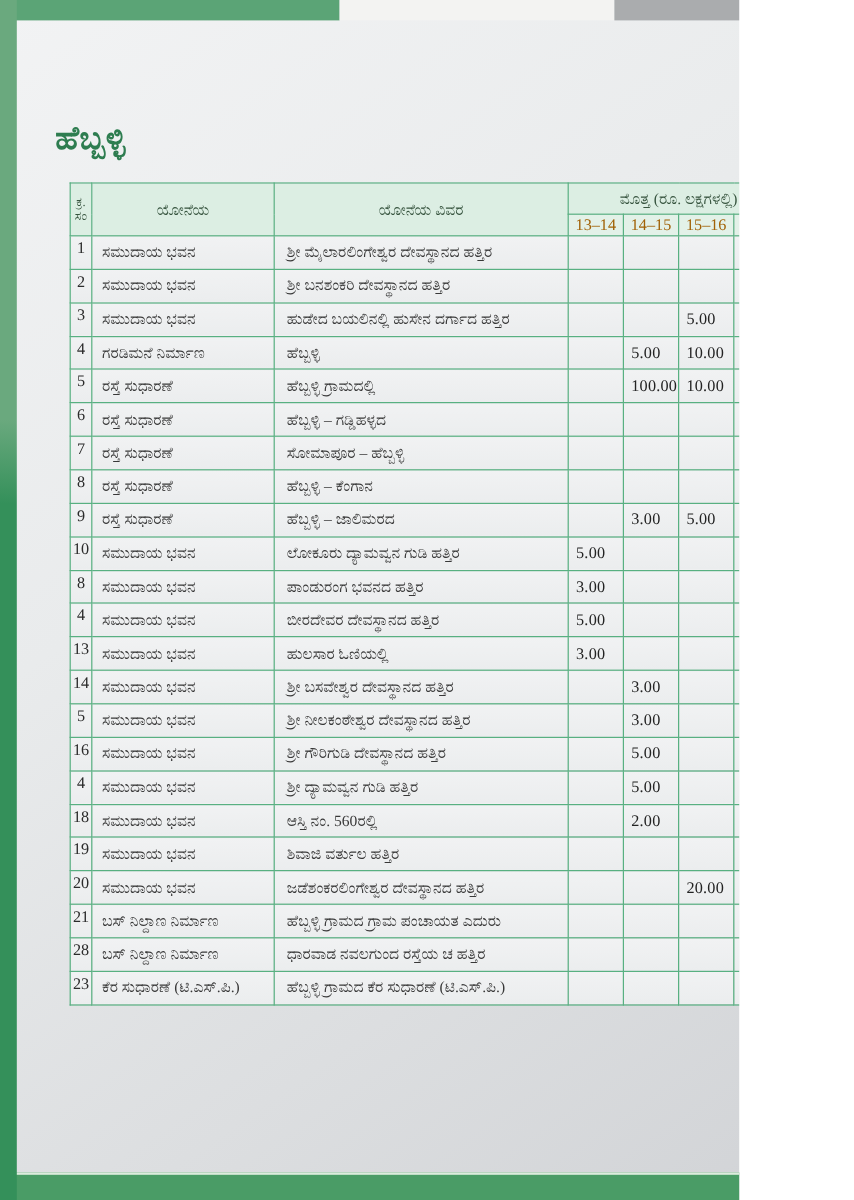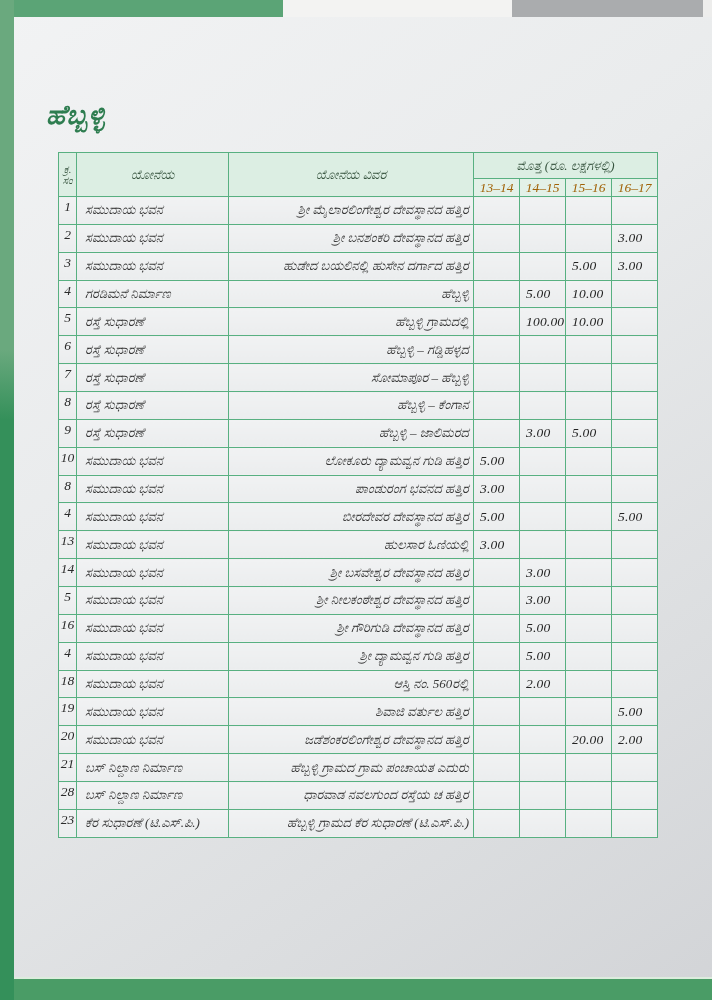--- a/index.html
+++ b/index.html
@@ -1,23 +1,22 @@
 <!DOCTYPE html>
 <html><head>
 <meta charset="utf-8">
 <style>
   html,body { margin:0; padding:0; }
   body {
     width:712px; height:1000px;
     font-family:"Liberation Serif","DejaVu Serif",serif;
   }
   .page {
-    position:relative; width:712px; height:1000px; overflow:hidden;
+    position:relative; width:616px; height:1000px; overflow:hidden;
     background: linear-gradient(145deg,#f2f3f4 0%,#e9ebec 40%,#dcdee0 75%,#d2d4d7 100%);
-    font-style: italic;
   }
   
   .edge-left {
     position:absolute; left:0; top:0; width:14px; height:1000px; z-index:3;
     background: linear-gradient(183deg,#6aa97e 0%,#6aa97e 35%,#34905a 42%,#34905a 100%);
   }
   .edge-top { position:absolute; left:0; top:0; height:17px; width:712px; z-index:2; }
   .edge-top .seg { position:absolute; top:0; height:17px; }
   .seg-green { left:0; width:283px; background:#5ba476; }
   .seg-white { left:283px; width:229px; background:#f3f3f2; }
@@ -49,21 +48,21 @@
   .schemes thead tr.hrow2 { height:18px; }
   .schemes thead .yr { font-size:13.5px; color:#a16207; background:#e3f1e8; }
   .th-sl div { font-size:10.5px; line-height:11px; color:#37543f; }
   .schemes tbody td {
     background: linear-gradient(to bottom,#f1f2f3 0%,#ebedee 100%);
     color:#383838; font-size:13px; padding:0 4px 0 8px; vertical-align:middle;
   }
   .schemes tbody td.c-sl {
     text-align:center; font-size:13.5px; color:#2b2b2b; padding:0; vertical-align:top; padding-top:2px;
   }
-  .schemes tbody td.c-detail { padding-left:0;text-align:right; }
+  .schemes tbody td.c-detail { padding-left:10px; }
   .schemes tbody td.c-amt {
     font-size:13.5px; color:#232323; padding:0 2px 0 6px; letter-spacing:0.2px;
   }
 </style>
 </head>
 <body>
 
 <div class="page">
 
   <div class="edge-top">

